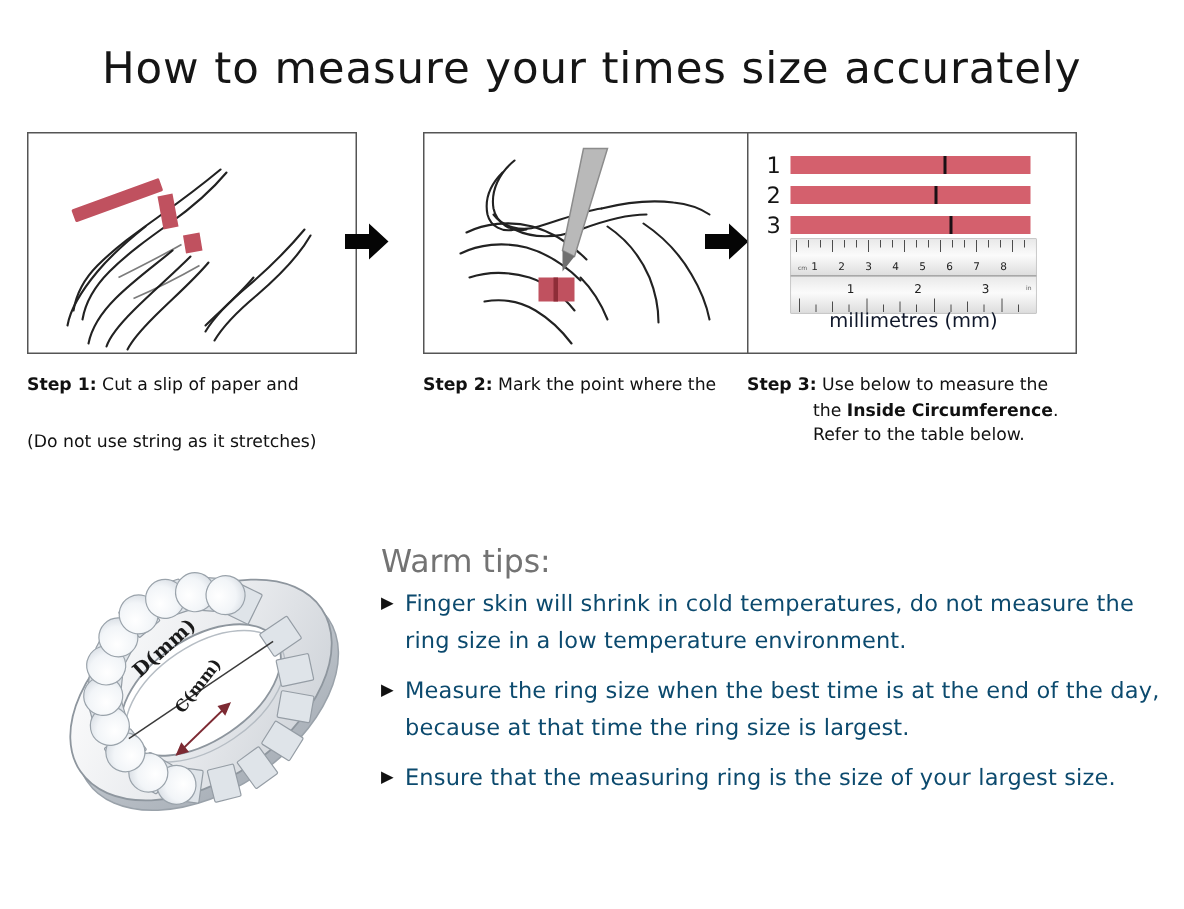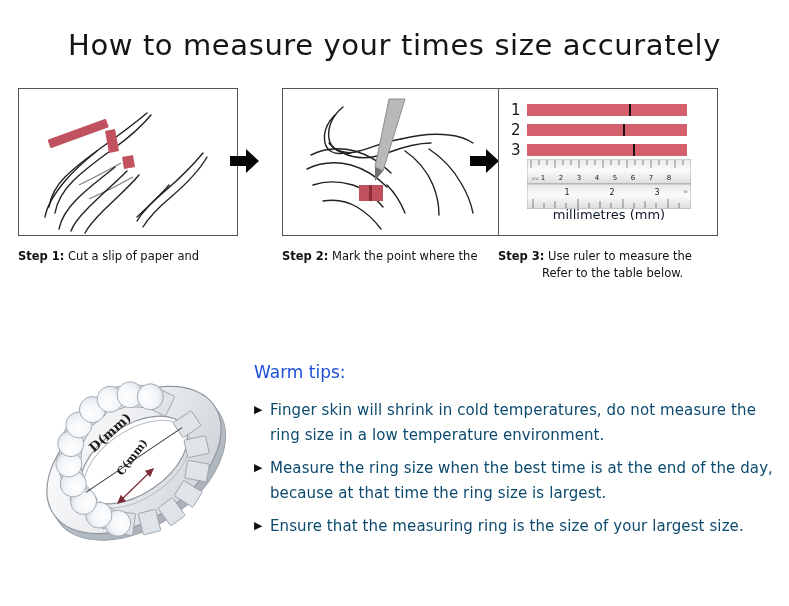--- a/index.html
+++ b/index.html
@@ -90,24 +90,24 @@
 
   
   .tips-block {
     position: absolute;
     left: 254px;
     top: 362px;
     width: 520px;
   }
   .tips-heading {
     font-family: "DejaVu Sans", sans-serif;
-    font-size: 17px;
+    font-size: 21px;
     font-weight: 400;
-    color: #1d4ed8;
-    margin-bottom: 16px;
+    color: #737373;
+    margin-bottom: 4px;
   }
   .tip-row {
     display: flex;
     align-items: flex-start;
     margin-bottom: 8px;
   }
   .tip-marker {
     width: 16px;
     flex: 0 0 16px;
     color: #111;
@@ -221,20 +221,21 @@
         <rect x="28" y="40" width="62" height="9" rx="1" fill="#c0515f" transform="rotate(-20 59 44)"></rect>
 
         <path d="M86 42 L96 40 L100 62 L90 64 Z" fill="#c0515f"></path>
         <path d="M103 68 L114 66 L116 78 L105 80 Z" fill="#c0515f"></path>
       </svg>
     </div>
     <div class="step-caption">
       <span class="lbl">Step 1:</span>
       <span>Cut a slip of paper and</span>
     </div>
+    <div class="step-note">(Do not use string as it stretches)</div>
   </div>
 
   <div class="arrow-between a1">
     <svg width="30" height="30" viewBox="0 0 30 30">
       <path d="M0 10 L16 10 L16 3 L29 15 L16 27 L16 20 L0 20 Z" fill="#050505"></path>
     </svg>
   </div>
 
   <div class="step-col c2">
     <div class="step-panel">
@@ -370,21 +371,22 @@
           <line x1="141" y1="49" x2="141" y2="40"></line>
             <line x1="152" y1="49" x2="152" y2="44"></line>
         </g>
       </svg>
 
       <div class="mm-label">millimetres (mm)</div>
     </div>
 
     <div class="step-caption">
       <span class="lbl">Step 3:</span>
-      <span>Use ruler to measure the</span>
+      <span>Use below to measure the</span>
+      <span class="indent"><span>the </span><b>Inside Circumference</b><span>.</span></span>
       <span class="indent2">Refer to the table below.</span>
     </div>
   </div>
 </div>
 
 <div class="ring-wrap">
   <svg width="225" height="215" viewBox="0 0 225 215">
     <defs>
       <linearGradient id="metal" x1="0" y1="0" x2="1" y2="1">
         <stop offset="0" stop-color="#ffffff"></stop>

